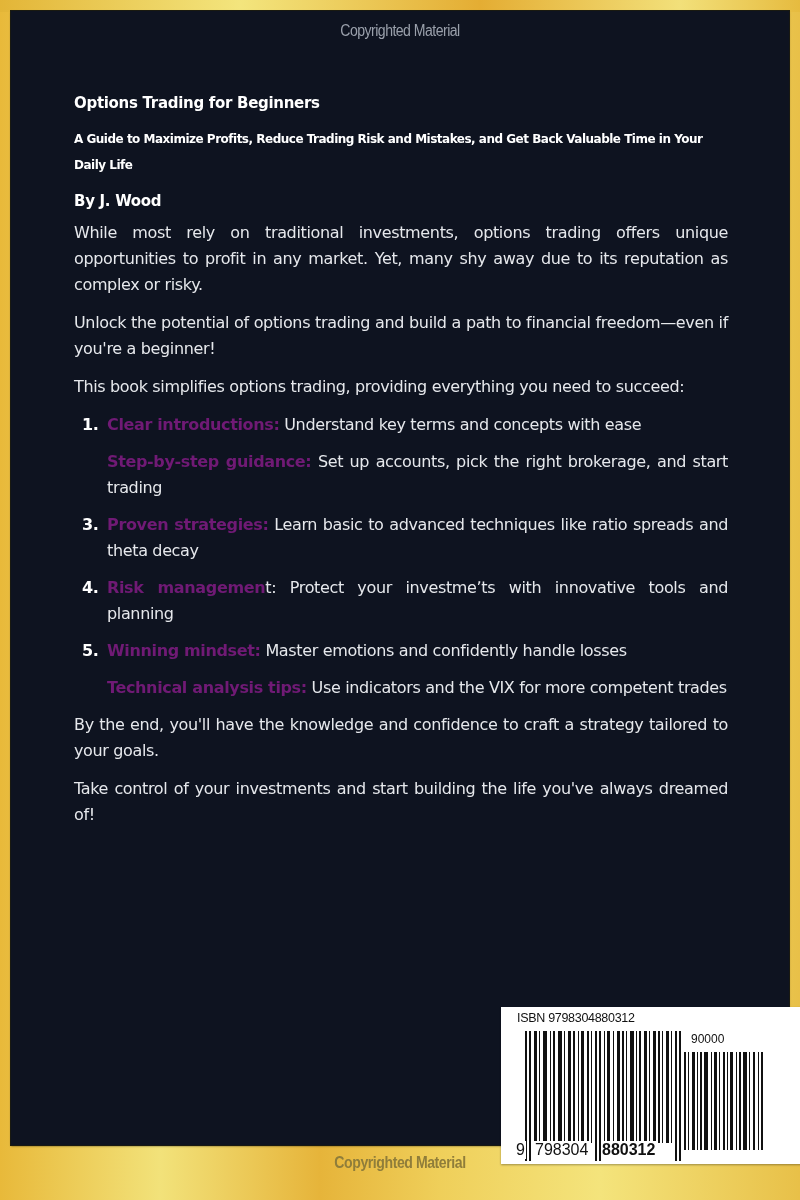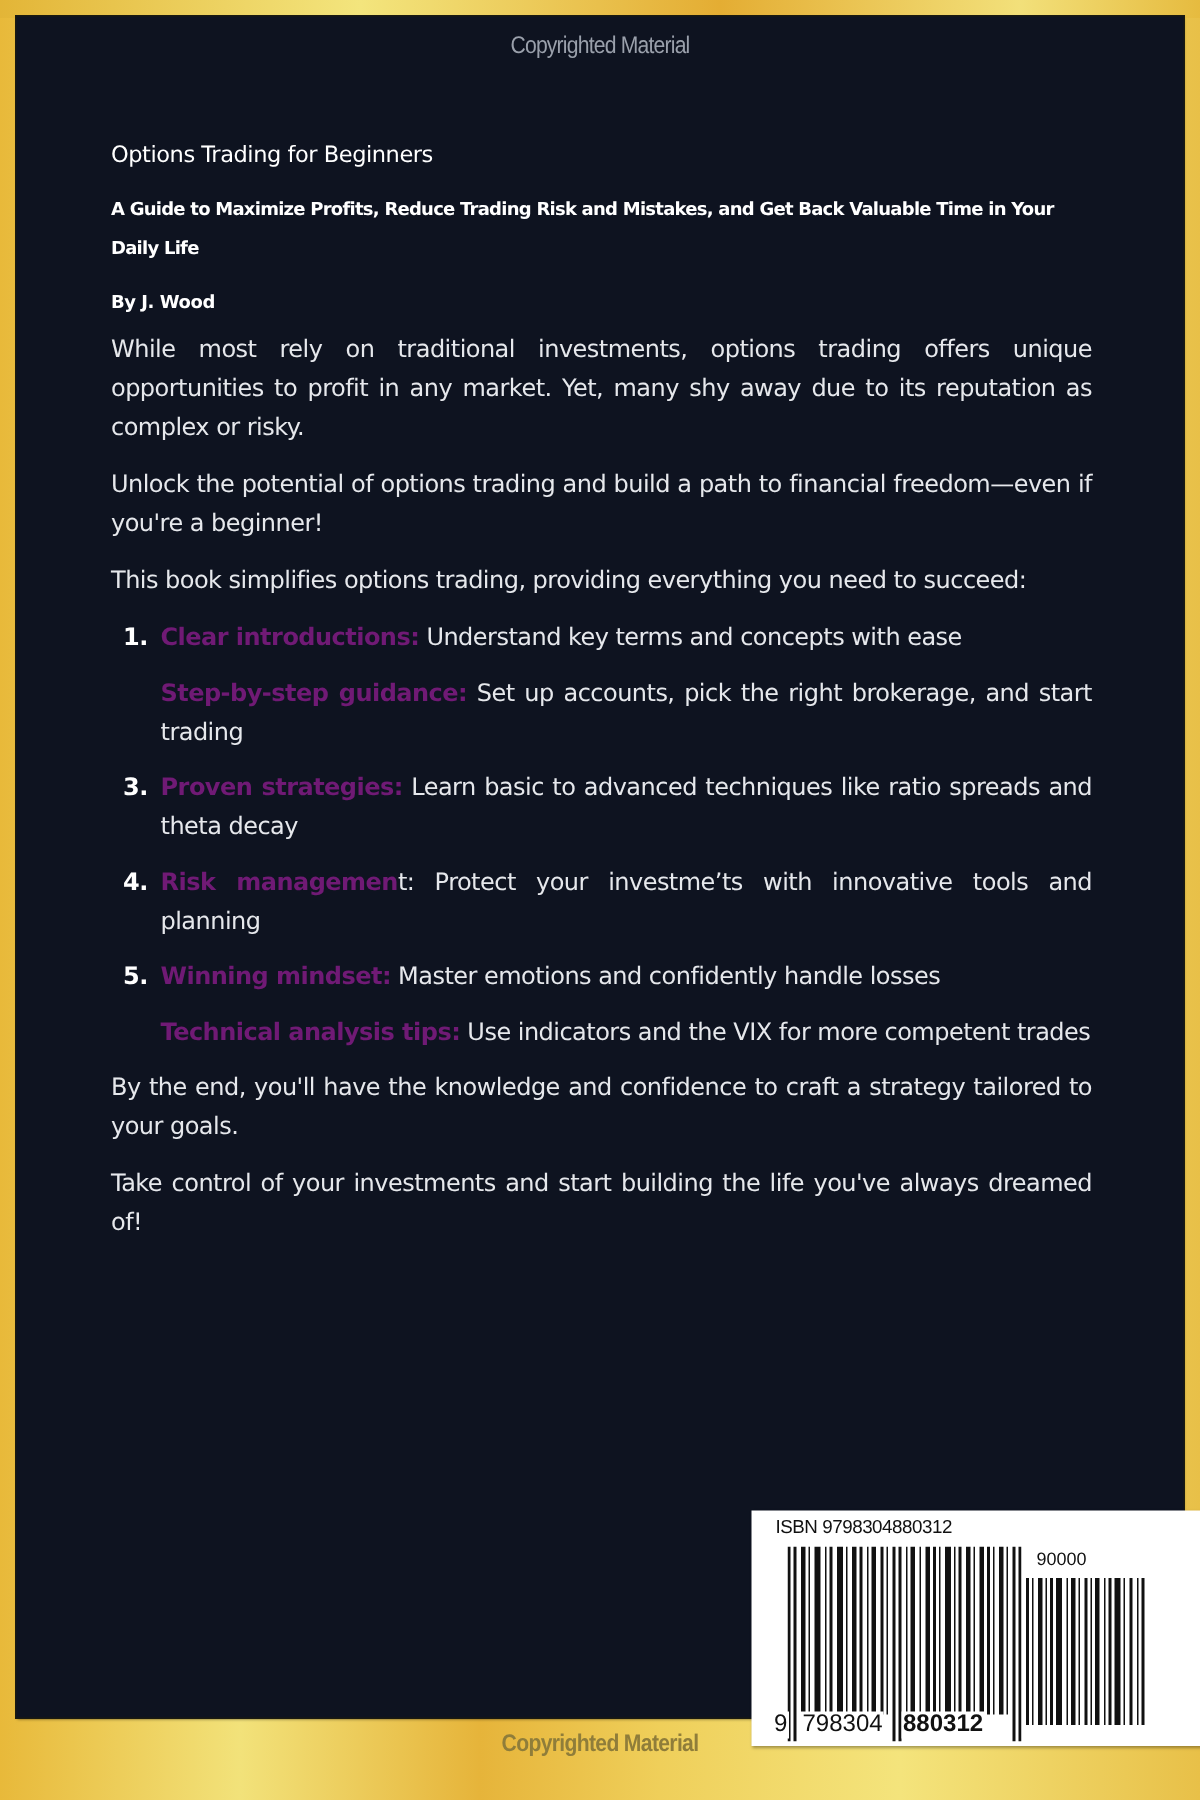--- a/index.html
+++ b/index.html
@@ -24,29 +24,29 @@
   }
   .copyright-bottom {
     position: absolute; left: 0; width: 800px; top: 1154px; text-align: center;
     font-family: "Liberation Sans", sans-serif; font-size: 16px; color: #8f7d3a; font-weight: bold;
     letter-spacing: -0.5px; transform: scaleX(0.88);
   }
   .content {
     position: absolute; left: 74px; top: 92px; width: 654px; color: #e9ebef;
   }
   .h-title {
-    font-size: 15px; font-weight: normal; color: #ffffff; margin: 0 0 12px 0; line-height: 22px;
+    font-size: 15px; font-weight: bold; color: #ffffff; margin: 0 0 12px 0; line-height: 22px;
     letter-spacing: -0.3px;
   }
   .h-subtitle {
     font-size: 12px; font-weight: bold; color: #ffffff; margin: 0 0 12px 0; line-height: 26px;
     letter-spacing: -0.5px;
   }
   .h-author {
-    font-size: 12px; font-weight: bold; color: #ffffff; margin: 0 0 8px 0; line-height: 22px;
+    font-size: 15px; font-weight: bold; color: #ffffff; margin: 0 0 8px 0; line-height: 22px;
     letter-spacing: -0.3px;
   }
   p.body {
     font-size: 16px; line-height: 26px; margin: 0 0 12px 0; text-align: justify;
     color: #e6e8ec; letter-spacing: -0.35px; word-spacing: 0px;
   }
   .list { margin: 0 0 10px 0; padding: 0; }
   .li {
     position: relative; padding-left: 33px; font-size: 16px; line-height: 26px;
     text-align: justify; margin-bottom: 11px; color: #e6e8ec; letter-spacing: -0.35px;

